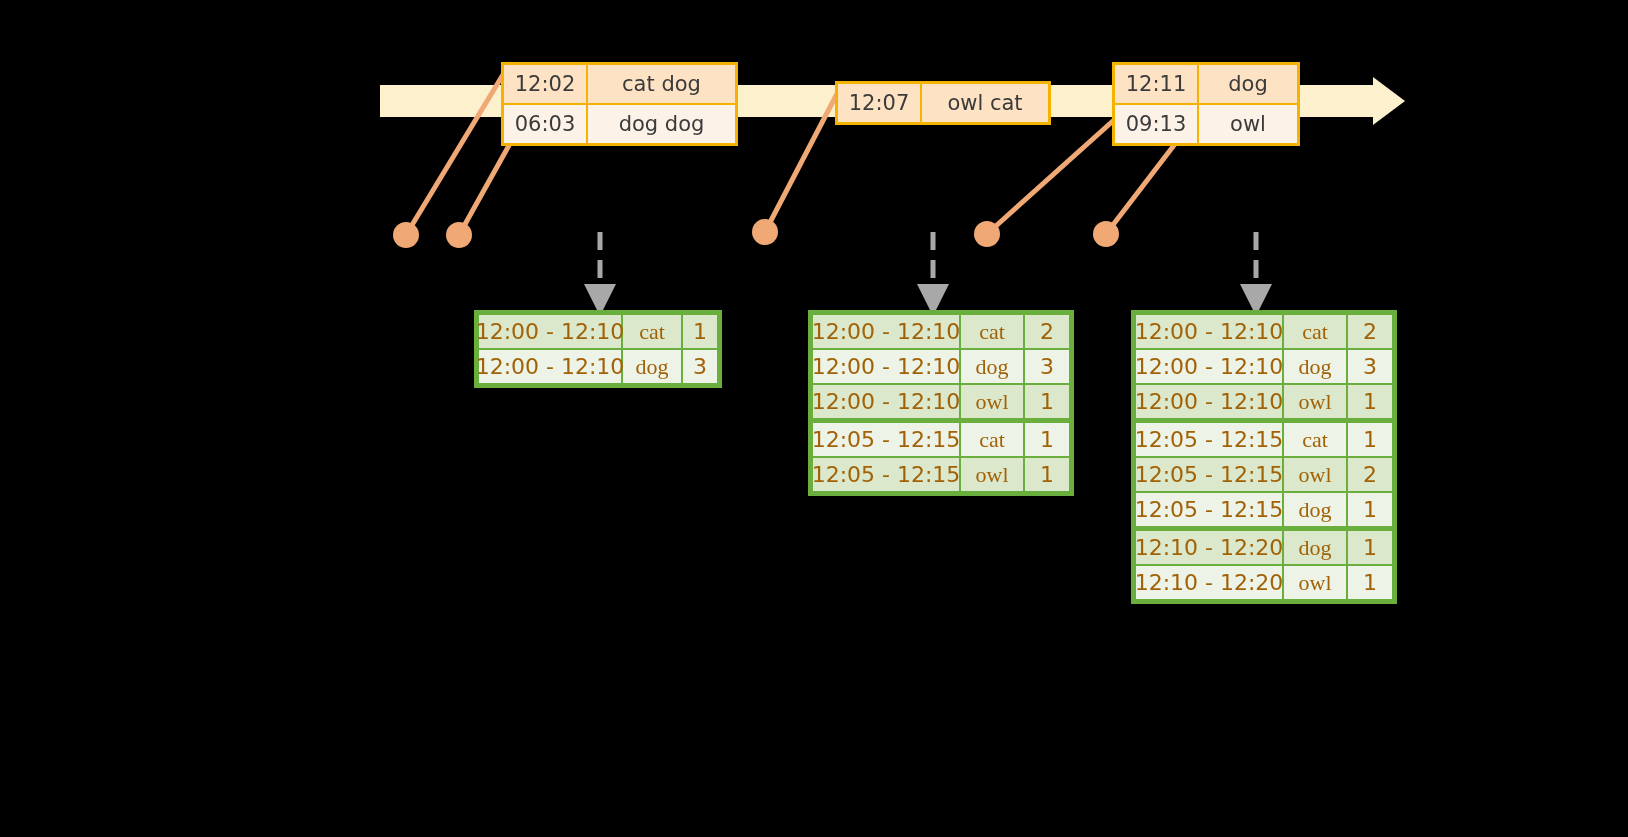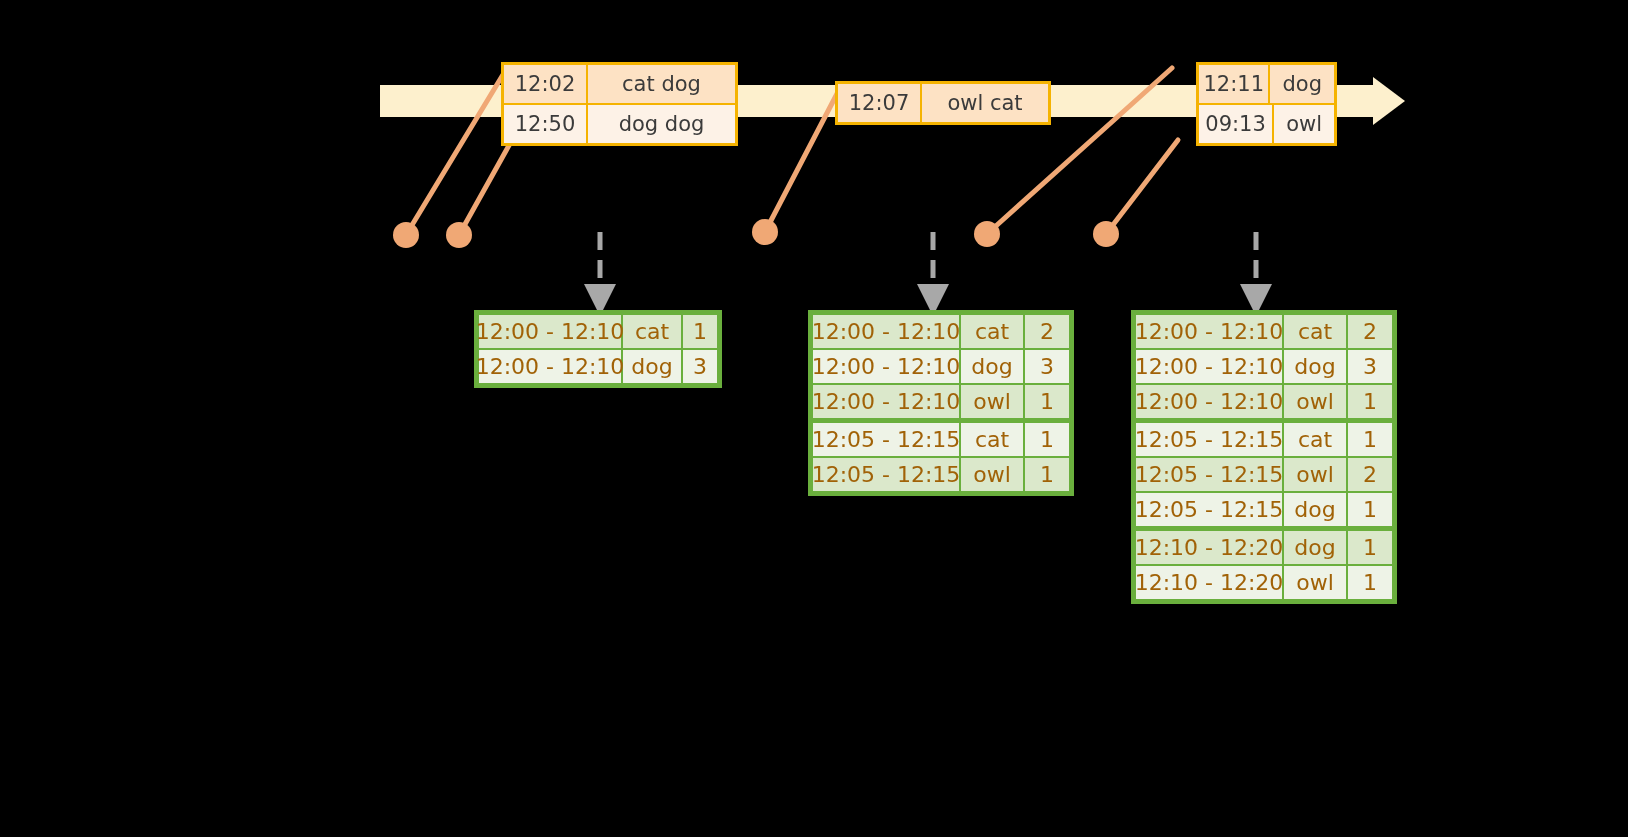--- a/index.html
+++ b/index.html
@@ -78,21 +78,21 @@
     justify-content: center;
     font-size: 21px;
     color: #3b3b3b;
     padding: 0 12px;
     box-sizing: border-box;
     white-space: nowrap;
   }
 
   #event-box-1 { left: 501px; top: 62px; width: 237px; }
   #event-box-2 { left: 835px; top: 81px; width: 216px; }
-  #event-box-3 { left: 1196px; top: 62px; width: 141px; }
+  #event-box-3 { left: 1112px; top: 62px; width: 188px; }
 
   
   .connector-svg {
     position: absolute;
     left: 0; top: 0;
     width: 1628px;
     height: 837px;
     pointer-events: none;
   }
 
@@ -119,21 +119,21 @@
     align-items: center;
     justify-content: center;
     font-size: 22px;
     color: #a16207;
     white-space: nowrap;
     box-sizing: border-box;
   }
   .rt-row.even .rt-cell { background: #dbe8cb; }
   .rt-row.odd  .rt-cell { background: #eef3e7; }
   .c-window { width: 142px; }
-  .c-word   { width: 58px; }
+  .c-word   { width: 58px; font-family: Liberation Serif, serif; }
   .c-count  { width: 34px; }
 
   #result-table-1 { left: 474px; top: 310px; }
   #result-table-2 { left: 808px; top: 310px; }
   #result-table-3 { left: 1131px; top: 310px; }
 
   
   #result-table-2 .c-window,
   #result-table-3 .c-window { width: 146px; }
   #result-table-2 .c-word,
@@ -184,21 +184,21 @@
       <line x1="696" y1="7" x2="696" y2="72" marker-end="url(#gArrow)"></line>
     </g>
   </svg>
 
   <div class="event-box" id="event-box-1">
     <div class="event-row r0">
       <div class="ev-time">12:02</div>
       <div class="ev-words">cat dog</div>
     </div>
     <div class="event-row r1">
-      <div class="ev-time">12:50</div>
+      <div class="ev-time">06:03</div>
       <div class="ev-words">dog dog</div>
     </div>
   </div>
 
   <div class="event-box" id="event-box-2">
     <div class="event-row r0">
       <div class="ev-time">12:07</div>
       <div class="ev-words">owl cat</div>
     </div>
   </div>

